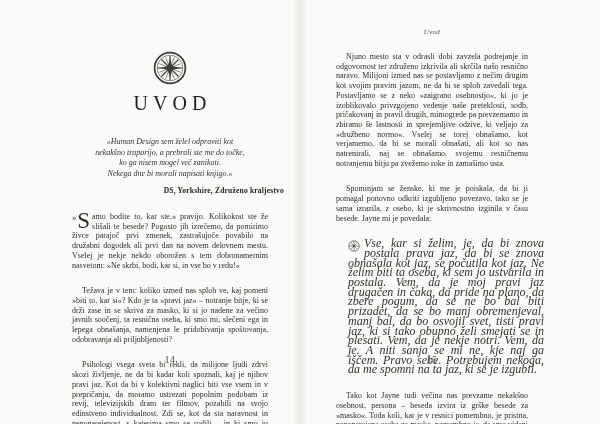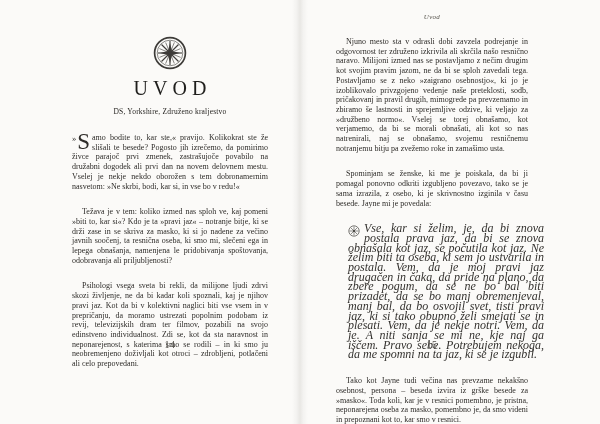--- a/index.html
+++ b/index.html
@@ -9,36 +9,36 @@
     font-family:"Liberation Serif", serif;
     color:#2e2c29;
     -webkit-font-smoothing:antialiased;
   }
   .spread { position:relative; width:600px; height:424px; overflow:hidden; background:#fbfaf8; }
   .gutter {
     position:absolute; left:292px; top:0; width:16px; height:424px; z-index:2;
     background:linear-gradient(90deg, rgba(0,0,0,0) 0%, rgba(0,0,0,0.035) 30%,
       rgba(110,105,95,0.13) 50%, rgba(0,0,0,0.03) 70%, rgba(0,0,0,0) 100%);
   }
-  .page { position:absolute; top:0; height:368px; width:300px; }
+  .page { position:absolute; top:15px; height:368px; width:300px; }
   .page.left  { left:0;   padding:0 16px 0 56px; }
   .page.right { left:300px; padding:0 56px 0 20px; }
 
   .ornament-wrap { margin:36px auto 0; width:34px; height:34px; }
 
   .chapter-title {
     margin-top:7px; text-align:center; font-weight:400;
     font-size:20px; letter-spacing:5px; text-indent:5px; color:#1f1e1c;
   }
   .epigraph {
     margin-top:22px; text-align:center; font-style:italic;
     font-size:8px; line-height:10.5px; white-space:pre-line; color:#343230;
   }
   .attribution {
-    margin-top:7px; text-align:center; font-weight:normal;
+    margin-top:7px; text-align:right; font-weight:bold;
     font-size:7.5px; letter-spacing:0.2px; color:#262421;
   }
 
   .body-text { margin-top:17px; font-size:8px; line-height:9.7px; text-align:justify; color:#2e2c29; }
   .page.right .body-text { margin-top:13px; }
   .para { margin:16px; }
   .para.indent { text-indent:10px; }
 
   .dc-quote { float:left; font-size:8.5px; line-height:10px; margin:0 1px 0 0; }
   .dropcap  { float:left; font-size:23px; line-height:18px; margin:0 2px 0 0; }
@@ -89,20 +89,24 @@
         <polygon points="17,7 19,15 17,17 15,15" fill="#3d3b38"></polygon>
         <polygon points="17,27 19,19 17,17 15,19" fill="#3d3b38"></polygon>
         <polygon points="7,17 15,19 17,17 15,15" fill="#3d3b38"></polygon>
         <polygon points="27,17 19,19 17,17 19,15" fill="#3d3b38"></polygon>
         <circle cx="17" cy="17" r="2.1" fill="#3d3b38"></circle>
       </svg>
     </div>
 
     <h1 class="chapter-title">UVOD</h1>
 
+    <div class="epigraph">»Human Design sem želel odpraviti kot
+nekakšno traparijo, a prebrali ste me do točke,
+ko ga nisem mogel več zanikati.
+Nekega dne bi morali napisati knjigo.«</div>
 
     <div class="attribution">DS, Yorkshire, Združeno kraljestvo</div>
 
     <div class="body-text">
       <p class="para"><span class="dc-quote">»</span><span class="dropcap">S</span><span>amo bodite to, kar ste,« pravijo. Kolikokrat ste že slišali te besede? Pogosto jih izrečemo, da pomirimo živce parajoč prvi zmenek, zastrašujoče povabilo na družabni dogodek ali prvi dan na novem delovnem mestu. Vselej je nekje nekdo oborožen s tem dobronamernim nasvetom: »Ne skrbi, bodi, kar si, in vse bo v redu!«</span></p>
       <p class="para indent">Težava je v tem: koliko izmed nas sploh ve, kaj pomeni »biti to, kar si«? Kdo je ta »pravi jaz« – notranje bitje, ki se drži zase in se skriva za masko, ki si jo nadene za večino javnih soočenj, ta resnična oseba, ki smo mi, slečeni ega in lepega obnašanja, namenjena le pridobivanja spoštovanja, odobravanja ali priljubljenosti?</p>
       <p class="para indent">Psihologi vsega sveta bi rekli, da milijone ljudi zdrvi skozi življenje, ne da bi kadar koli spoznali, kaj je njihov pravi jaz. Kot da bi v kolektivni naglici biti vse vsem in v prepričanju, da moramo ustrezati popolnim podobam iz revij, televizijskih dram ter filmov, pozabili na svojo edinstveno individualnost. Zdi se, kot da sta naravnost in neponarejenost, s katerima smo se rodili – in ki smo ju neobremenjeno doživljali kot otroci – zdrobljeni, potlačeni ali celo prepovedani.</p>
     </div>
 
     <div class="pagenum">14</div>

